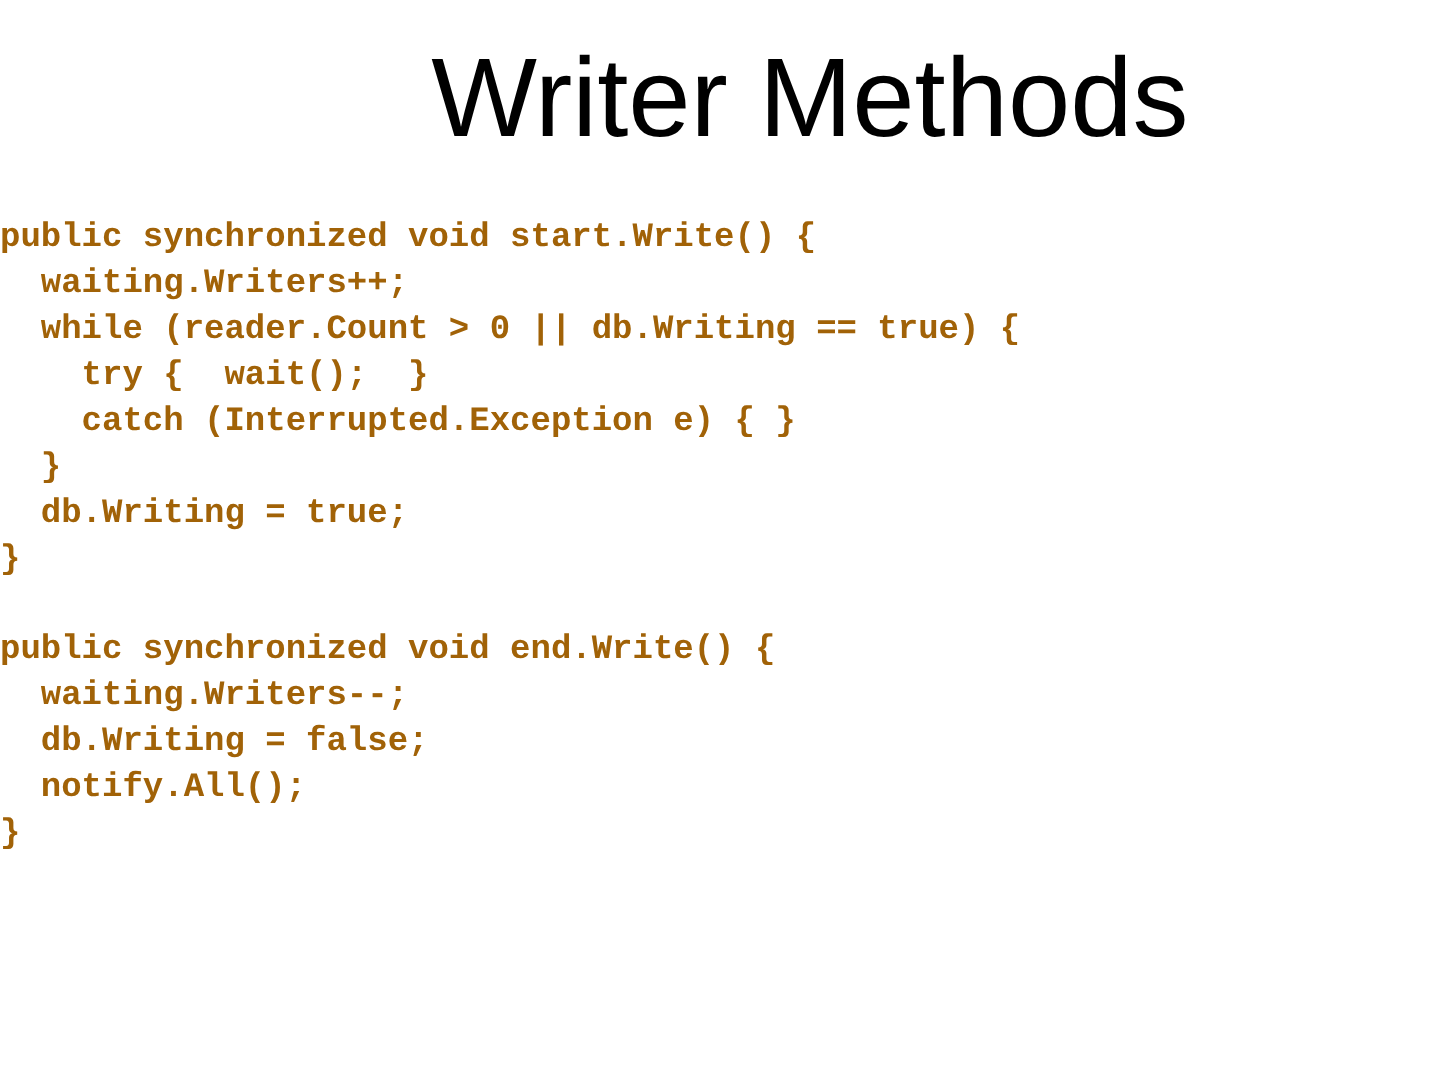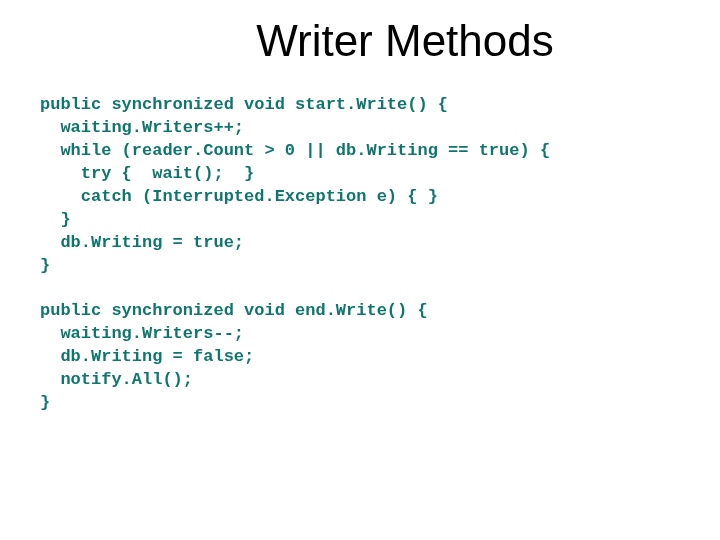--- a/index.html
+++ b/index.html
@@ -11,35 +11,34 @@
       font-family: Arial, Helvetica, sans-serif;
       overflow: hidden;
     }
     .slide {
       width: 720px;
       height: 540px;
       padding: 0;
       box-sizing: border-box;
     }
     .title {
-      font-size: 44px;
+      font-size: 56px;
       font-weight: normal;
       text-align: center;
       margin-top: 16px;
       margin-bottom: 28px;
       padding-left: 90px;
     }
     .code-block {
       font-family: "Courier New", Courier, monospace;
       font-size: 17px;
       font-weight: bold;
       line-height: 1.35;
       white-space: pre;
-      margin-left: 40px;
-      color: #0f766e;
+      color: #a16207;
     }
   </style>
 </head>
 <body>
 
 <div class="slide">
   <div class="title">Writer Methods</div>
   <div class="code-block"><span>public synchronized void start.Write() {</span>
 <span>  waiting.Writers++;</span>
 <span>  while (reader.Count &gt; 0 || db.Writing == true) {</span>

